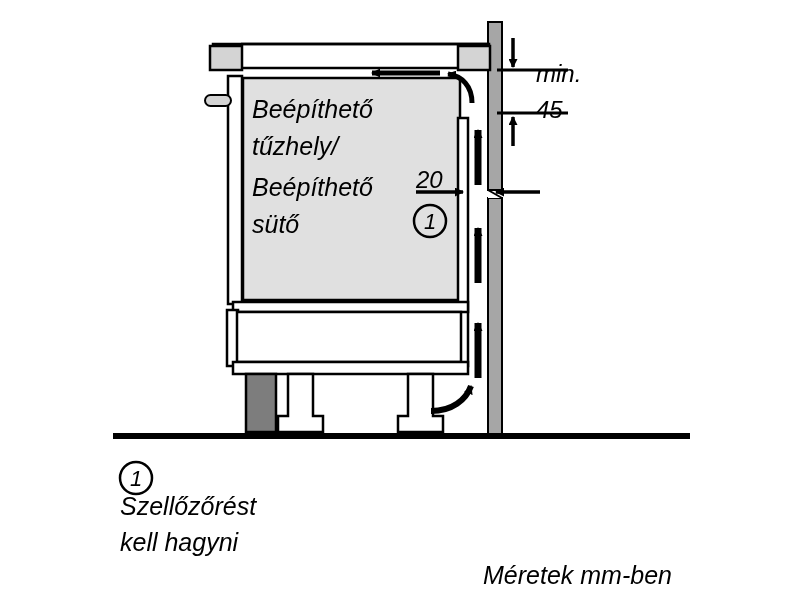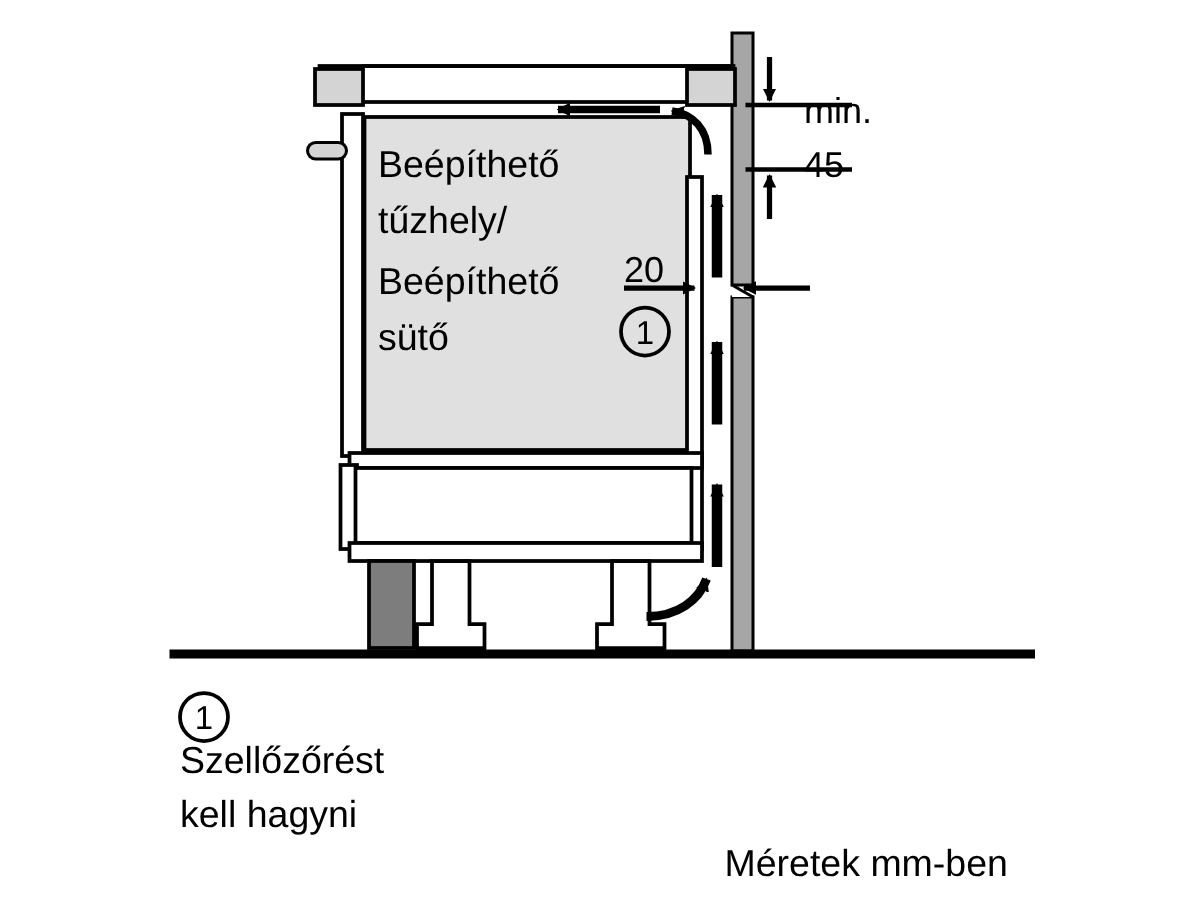--- a/index.html
+++ b/index.html
@@ -12,20 +12,21 @@
     width: 800px;
     height: 600px;
     font-family: "Liberation Sans", sans-serif;
     overflow: hidden;
     position: relative;
   }
   #diagram-root {
     position: relative;
     width: 800px;
     height: 464px;
+    font-style: italic;
   }
   svg#installation-diagram {
     display: block;
     width: 800px;
     height: 600px;
   }
   .dgm-text {
     font-family: "Liberation Sans", sans-serif;
     fill: #000000;
     font-size: 23px;

